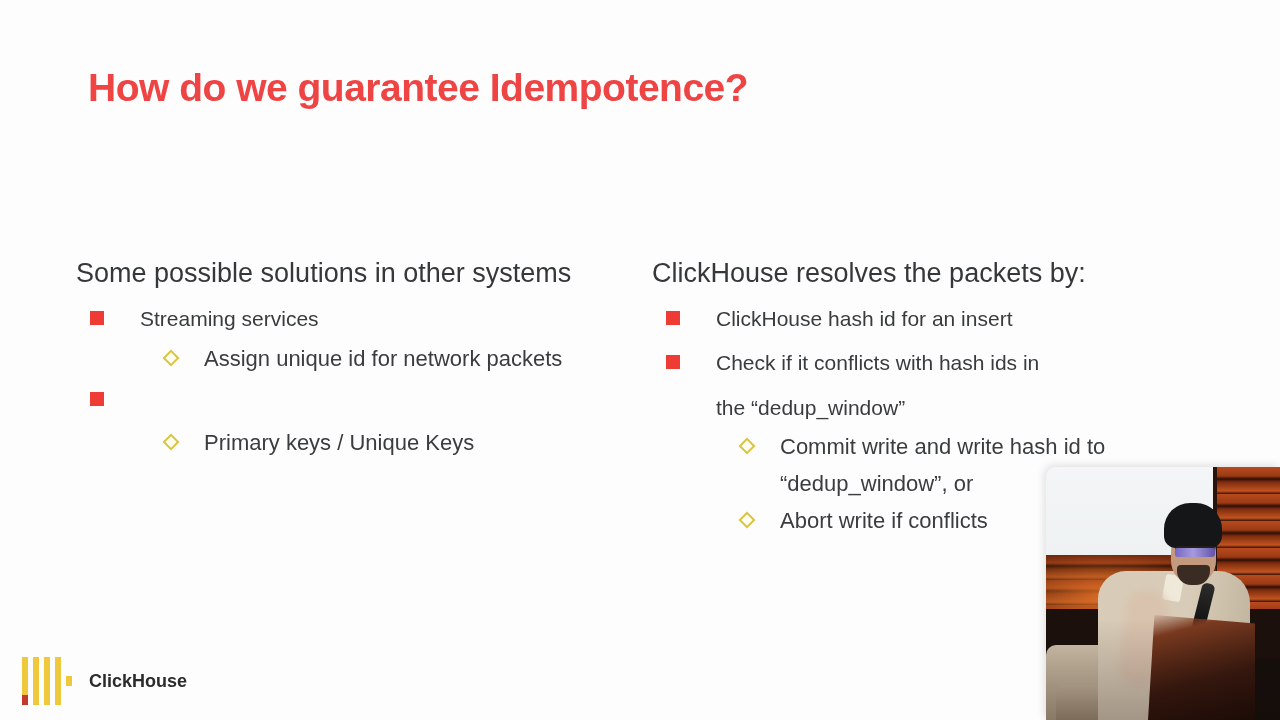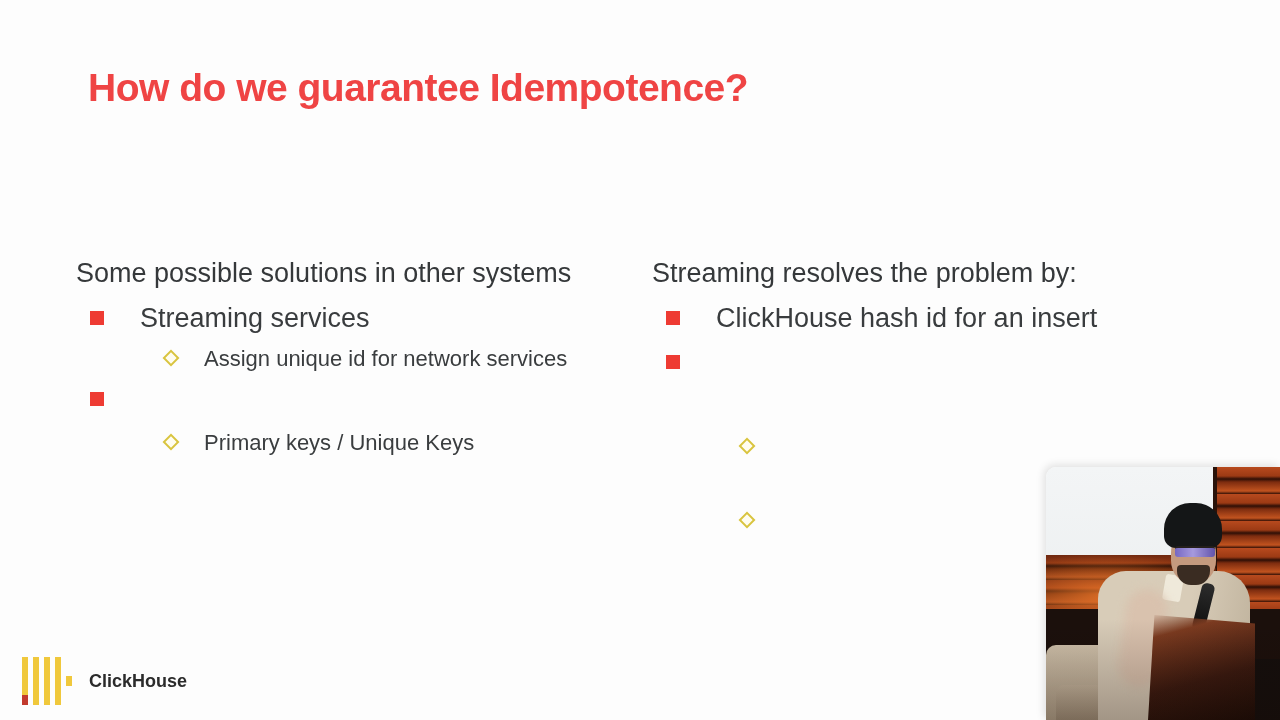--- a/index.html
+++ b/index.html
@@ -15,21 +15,21 @@
     position:absolute; left:76px; top:66px;
     font-size:39px; font-weight:bold; color:#ef4444; letter-spacing:-0.5px;margin-left:12px;
   }
   .col { position:absolute; top:242px; width:585px; }
   .col-left  { left:76px; }
   .col-right { left:652px; }
   .col-header { position:absolute; left:0; top:16px; font-size:27px; color:#35383a; white-space:nowrap; }
 
   .row { position:absolute; }
   .row .txt { display:block; white-space:pre-line; }
-  .l1 { padding-left:64px; font-size:27px; line-height:45px; color:#393c3e; }
+  .l1 { padding-left:64px; font-size:21px; line-height:45px; color:#393c3e; }
   .l1 .sq {
     position:absolute; left:14px; top:15px; width:14px; height:14px;
     background:#ee3b33;
   }
   .l2 { padding-left:128px; font-size:22px; line-height:37px; color:#3a3d3f; }
   .l2 .dia {
     position:absolute; left:89px; top:12px; width:8px; height:8px;
     border:2px solid #d9c43f; background:#fffdf0; transform:rotate(45deg);
   }
 
@@ -134,46 +134,51 @@
 
   <div class="col col-left">
     <div class="col-header">Some possible solutions in other systems</div>
 
     <div class="row l1 r0">
       <span class="sq"></span>
       <span class="txt">Streaming services</span>
     </div>
     <div class="row l2 r1">
       <span class="dia"></span>
-      <span class="txt">Assign unique id for network services</span>
+      <span class="txt">Assign unique id for network packets</span>
     </div>
     <div class="row l1 r2">
       <span class="sq"></span>
     </div>
     <div class="row l2 r3">
       <span class="dia"></span>
       <span class="txt">Primary keys / Unique Keys</span>
     </div>
   </div>
 
   <div class="col col-right">
-    <div class="col-header">Streaming resolves the problem by:</div>
+    <div class="col-header">ClickHouse resolves the packets by:</div>
 
     <div class="row l1 r0">
       <span class="sq"></span>
       <span class="txt">ClickHouse hash id for an insert</span>
     </div>
     <div class="row l1 r1">
       <span class="sq"></span>
+      <span class="txt">Check if it conflicts with hash ids in
+the “dedup_window”</span>
     </div>
     <div class="row l2 r2">
       <span class="dia"></span>
+      <span class="txt">Commit write and write hash id to
+“dedup_window”, or</span>
     </div>
     <div class="row l2 r3">
       <span class="dia"></span>
+      <span class="txt">Abort write if conflicts</span>
     </div>
   </div>
 
   <div class="logo">
     <div class="logo-mark">
       <div class="bar b0"></div>
       <div class="bar b1"></div>
       <div class="bar b2"></div>
       <div class="bar b3"></div>
       <div class="logo-dot"></div>

